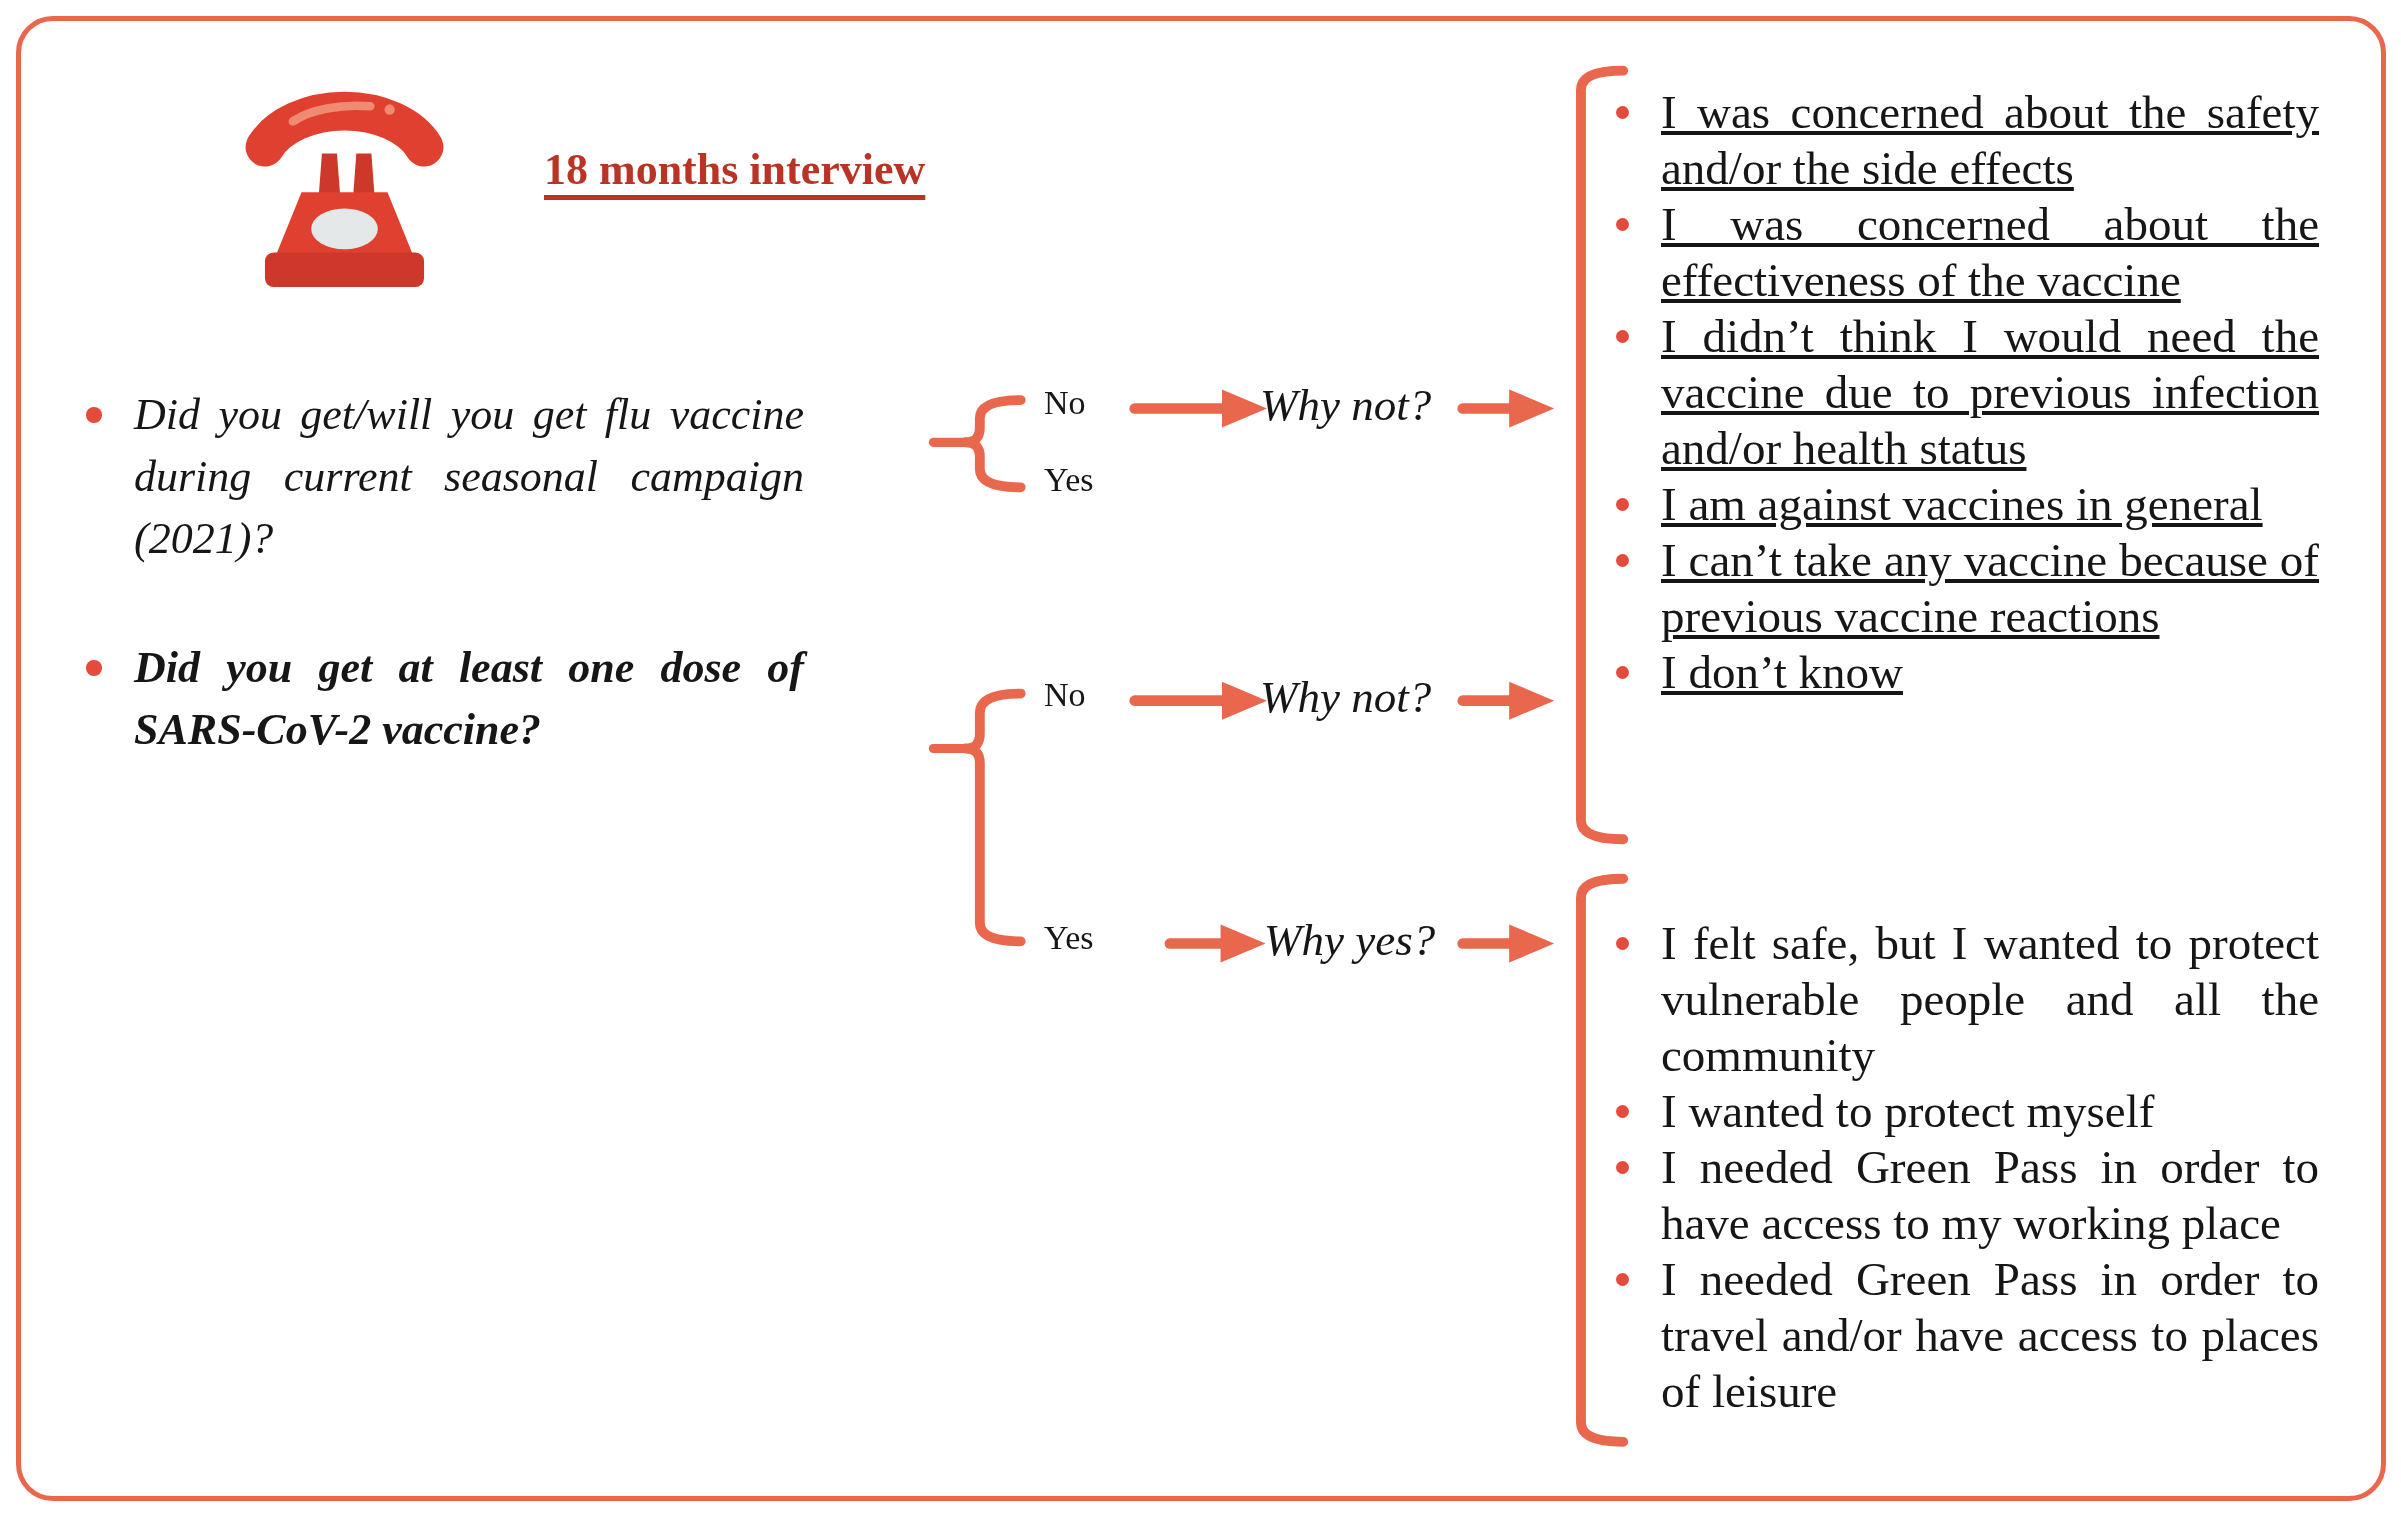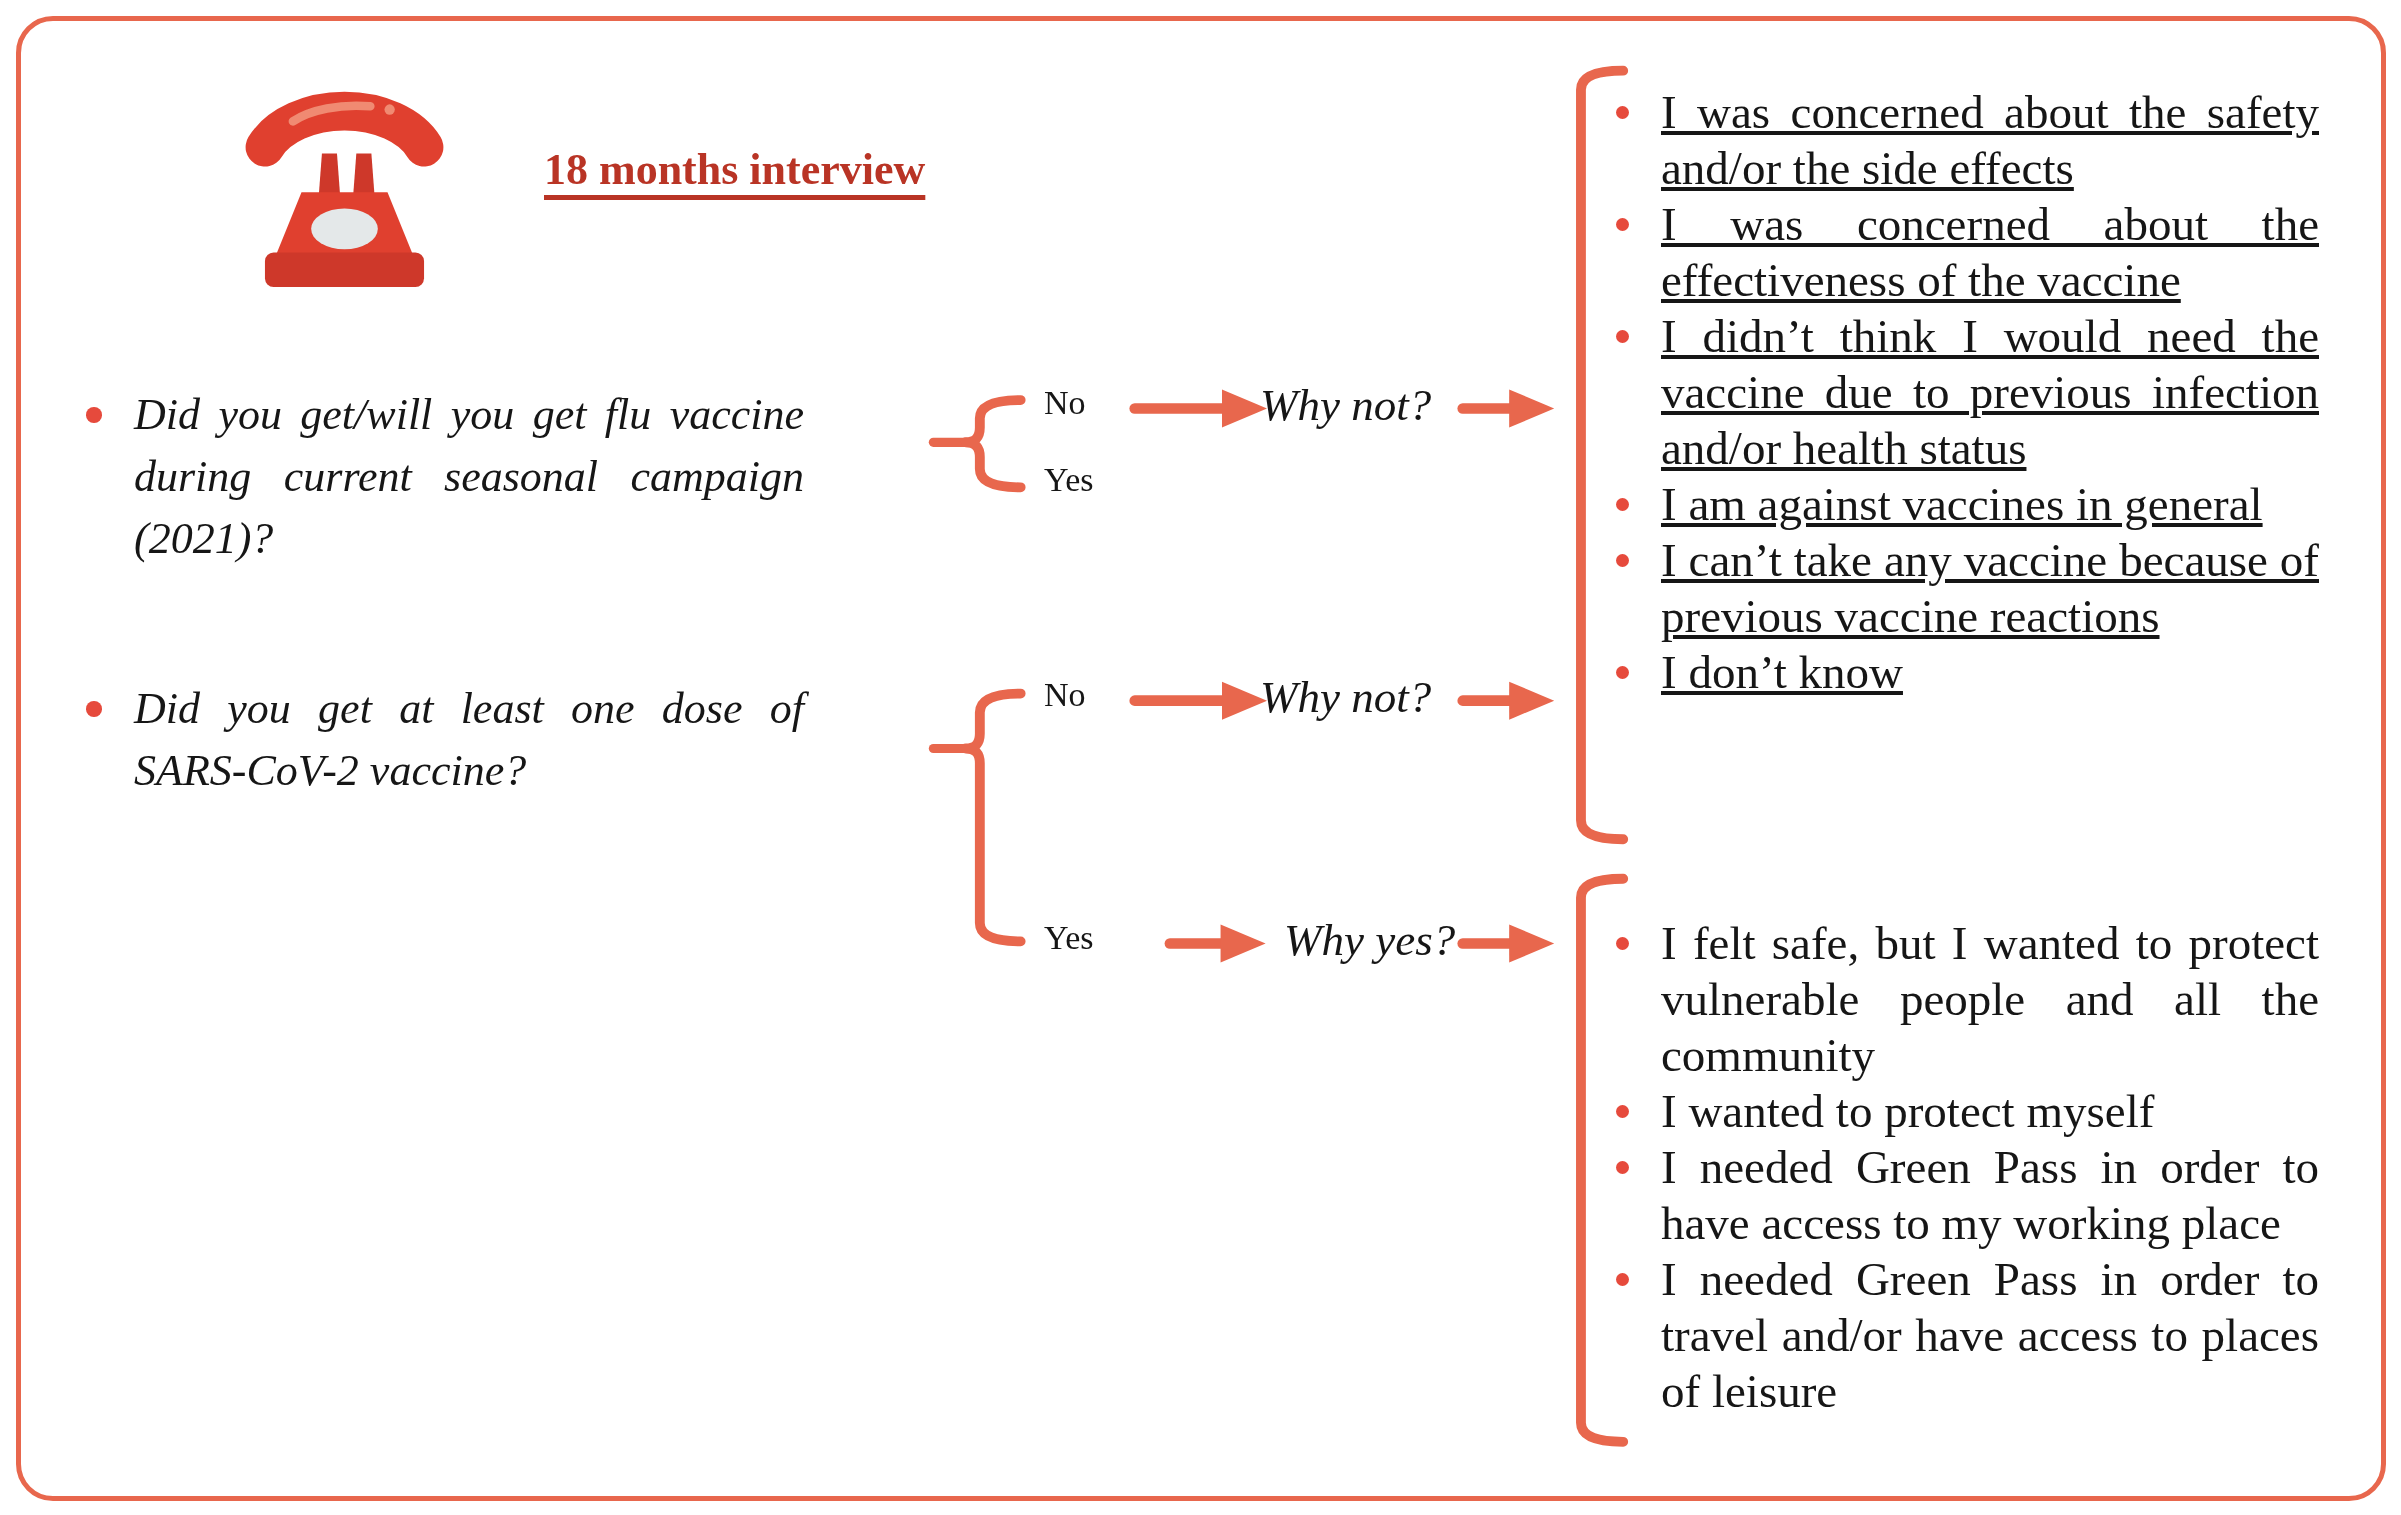--- a/index.html
+++ b/index.html
@@ -16,38 +16,38 @@
   body{width:2401px;height:1516px;font-family:"Liberation Serif","DejaVu Serif",serif;color:var(--c-text);}
   .canvas{position:absolute;left:0;top:0;width:2401px;height:1516px;overflow:hidden;background:#fff;}
   .frame{position:absolute;left:15.5px;top:15.5px;right:15.5px;bottom:15.5px;border:5px solid var(--c-accent);border-radius:37px;}
   .phone{position:absolute;left:237px;top:79px;width:215px;height:218px;}
   .title{position:absolute;left:544px;top:144px;font-size:44px;font-weight:700;color:var(--c-title);
          text-decoration:underline;text-decoration-thickness:5px;text-underline-offset:10.6px;white-space:nowrap;}
   ul{list-style:none;margin:0;padding:0;}
   .questions{position:absolute;left:86px;top:384px;width:718px;}
   .questions li{position:relative;padding-left:48px;font-style:italic;font-size:44px;line-height:62px;
                 text-align:justify;}
-  .questions li + li{margin-top:108px;}
+  .questions li + li{margin-top:67px;font-weight:bold;}
   .questions li::before{content:"";position:absolute;left:0;top:23px;width:15.5px;height:15.5px;border-radius:50%;
                 background:var(--c-bullet);}
   .reasons{position:absolute;left:1616px;width:704px;}
   .reasons.list1{top:84px;text-decoration:underline;}
   .reasons.list2{top:915px;}
   .reasons li{position:relative;padding-left:45px;font-size:47px;line-height:56px;text-align:justify;width:658px;box-sizing:content-box;}
   .reasons li::before{content:"";position:absolute;left:0;top:22px;width:13.4px;height:13.4px;border-radius:50%;
                 background:var(--c-bullet);}
   .flow-label{position:absolute;font-size:34px;white-space:nowrap;color:var(--c-text);}
   .flow-q{position:absolute;font-size:45px;font-style:italic;white-space:nowrap;color:var(--c-text);}
   .lbl-no1{left:1044px;top:384px;}
   .lbl-yes1{left:1044px;top:461px;}
   .lbl-whynot1{left:1260px;top:379px;}
   .lbl-no2{left:1044px;top:676px;}
   .lbl-whynot2{left:1260px;top:671px;}
   .lbl-yes2{left:1044px;top:919px;}
-  .lbl-whyyes2{left:1264px;top:914px;margin-left:20px;}
+  .lbl-whyyes2{left:1264px;top:914px;}
   .overlay{position:absolute;left:0;top:0;width:2401px;height:1516px;pointer-events:none;}
   .stroke-accent{stroke:var(--c-accent);fill:none;stroke-linecap:round;stroke-linejoin:round;}
   .fill-accent{fill:var(--c-accent);stroke:none;}
   .ph-red{fill:var(--c-phone_red);}
   .ph-dark{fill:var(--c-phone_dark);}
   .ph-dial{fill:var(--c-phone_dial);}
 </style>
 </head>
 <body>
 

